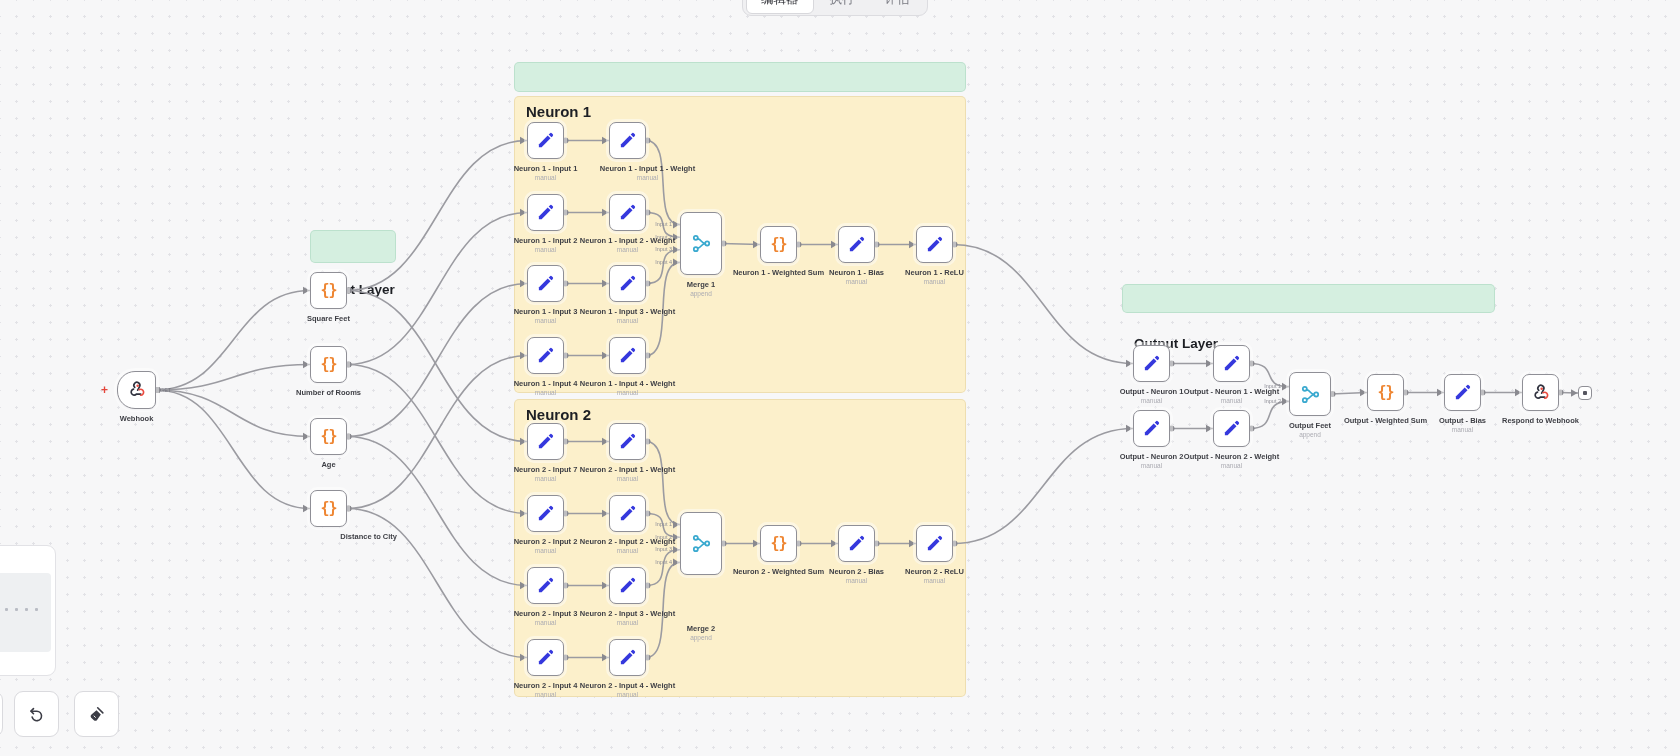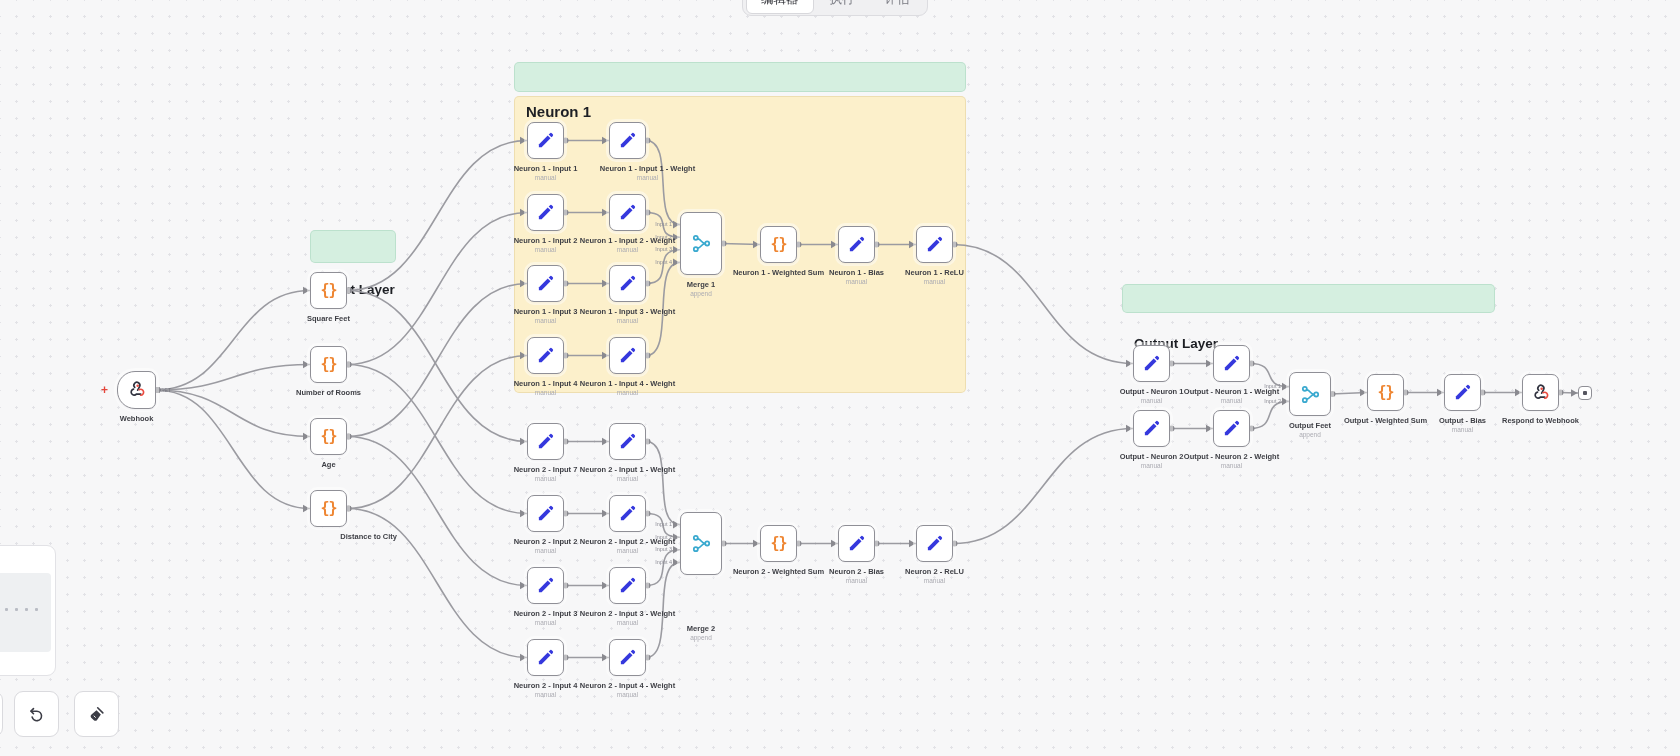--- a/index.html
+++ b/index.html
@@ -252,20 +252,23 @@
 
 <div class="sticky mint" style="left: 514px; top: 62px; width: 452px; height: 30px;">
       <div class="sticky-title">Hidden Layer</div>
     </div>
     <div class="sticky mint" style="left: 310px; top: 230px; width: 86px; height: 33px;">
       <div class="sticky-title">Input Layer</div>
     </div>
     <div class="sticky cream" style="left: 514px; top: 96px; width: 452px; height: 297px;">
       <div class="sticky-title">Neuron 1</div>
     </div>
+    <div class="sticky cream" style="left: 514px; top: 399px; width: 452px; height: 298px;">
+      <div class="sticky-title">Neuron 2</div>
+    </div>
     <div class="sticky mint" style="left: 1122px; top: 284px; width: 373px; height: 29px;">
       <div class="sticky-title">Output Layer</div>
     </div>
     <div class="node trigger" style="left: 117px; top: 371px; width: 39px; height: 38px;">
       <div class="nicon">
         <svg viewBox="0 0 24 24" width="20" height="20" fill="none" stroke-linecap="round">
           <path stroke="#30323f" stroke-width="2" d="M9.3 8.9a3.6 3.6 0 1 1 5.8-1l-2.3 4.3"></path>
           <path stroke="#30323f" stroke-width="2" d="M7.8 11a3.6 3.6 0 1 0 3.5 5.9h5.2"></path>
           <path stroke="#ea4b40" stroke-width="2" d="M14.5 11.6a3.6 3.6 0 1 1 1.9 6.7"></path>
           <circle cx="12.8" cy="6.9" r="1.5" fill="#ea4b40" stroke="none"></circle>

